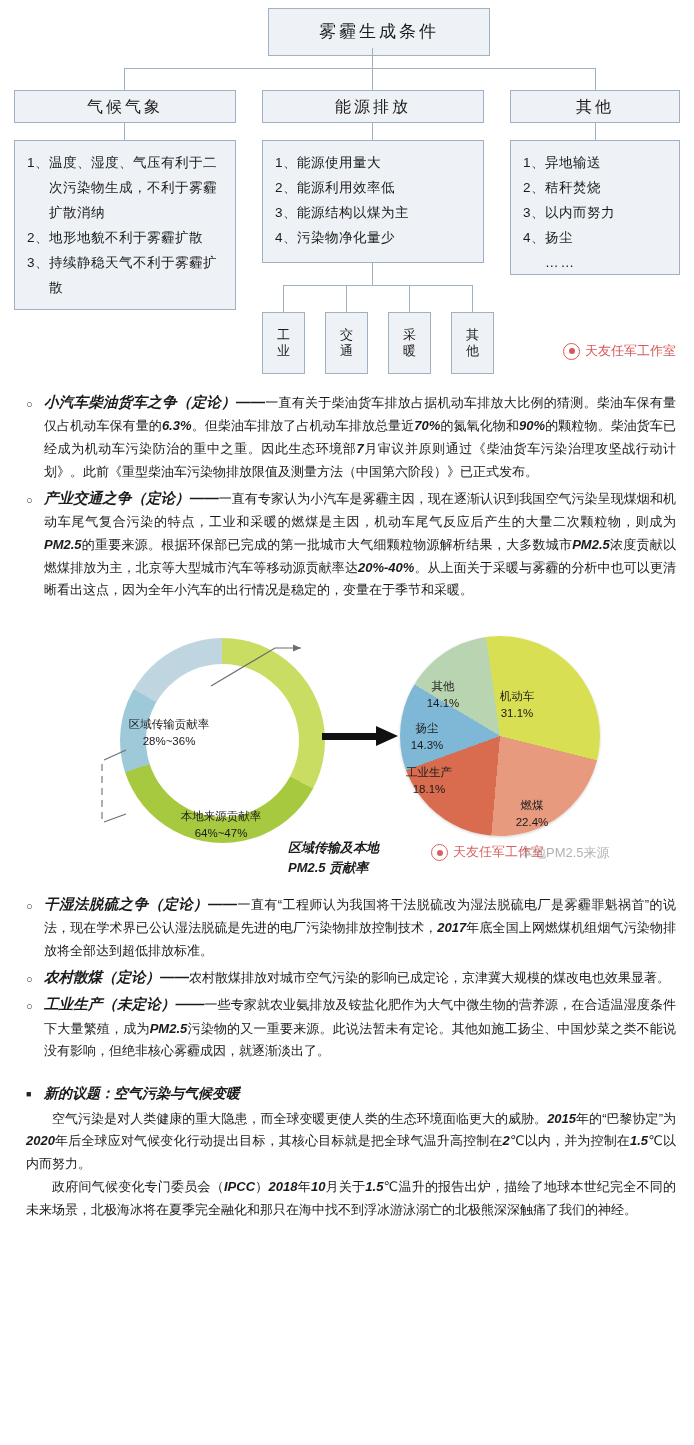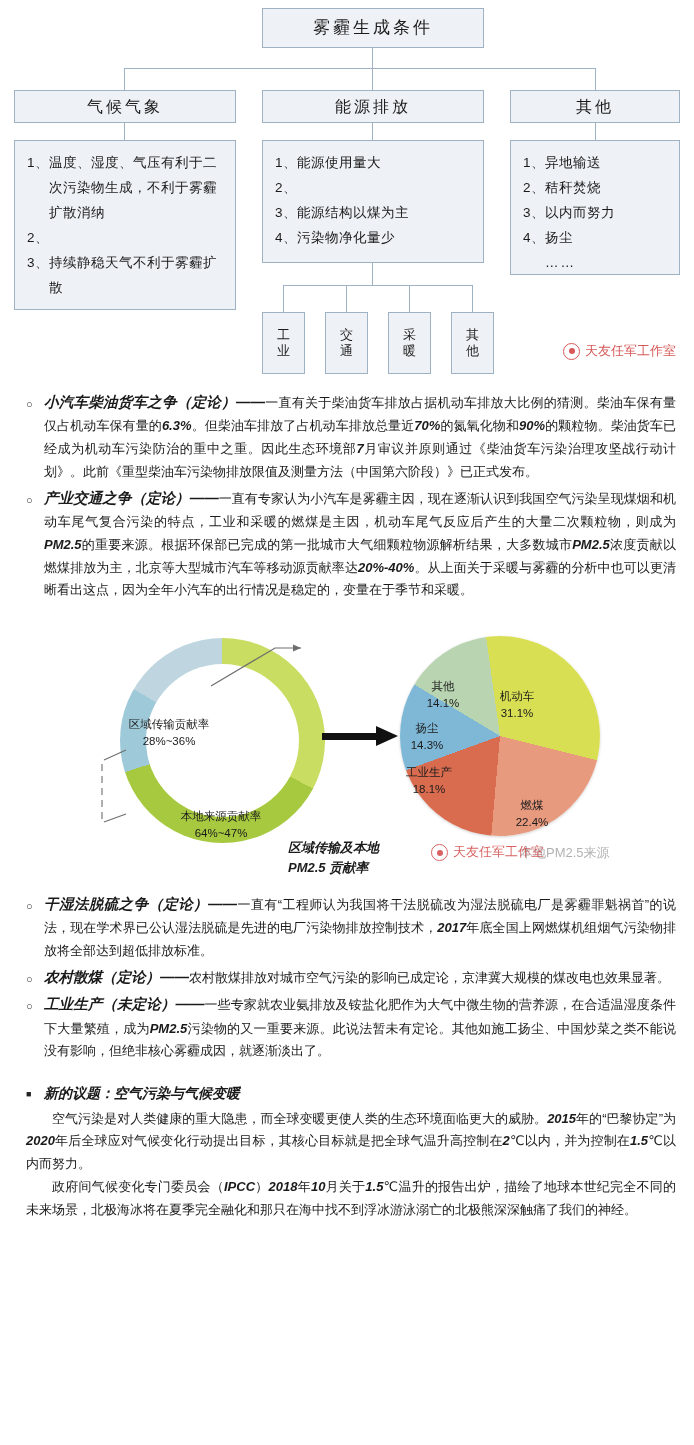--- a/index.html
+++ b/index.html
@@ -17,21 +17,21 @@
   
   .flow { position: relative; width: 694px; height: 390px; }
   .fbox {
     position: absolute;
     border: 1px solid #9fb2c4;
     background: #eef2f6;
     color: #1b1b1b;
     letter-spacing: 1px;
   }
   .fbox.title {
-    left: 262px; top: 8px; width: 222px; height: 40px;
+    left: 268px; top: 8px; width: 222px; height: 48px;
     display: flex; align-items: center; justify-content: center;
     font-size: 17px; letter-spacing: 3px;
   }
   .fbox.cat {
     top: 90px; height: 33px;
     display: flex; align-items: center; justify-content: center;
     font-size: 16px; letter-spacing: 3px;
   }
   .cat1 { left: 14px; width: 222px; }
   .cat2 { left: 262px; width: 222px; }
@@ -204,36 +204,38 @@
     </div>
 
     <div class="fbox list list1">
       <ol>
         <li>
           <span class="num">1、</span>
           <span class="txt">温度、湿度、气压有利于二次污染物生成，不利于雾霾扩散消纳</span>
         </li>
         <li>
           <span class="num">2、</span>
+          <span class="txt">地形地貌不利于雾霾扩散</span>
         </li>
         <li>
           <span class="num">3、</span>
           <span class="txt">持续静稳天气不利于雾霾扩散</span>
         </li>
       </ol>
     </div>
 
     <div class="fbox list list2">
       <ol>
         <li>
           <span class="num">1、</span>
           <span class="txt">能源使用量大</span>
         </li>
         <li>
           <span class="num">2、</span>
+          <span class="txt">能源利用效率低</span>
         </li>
         <li>
           <span class="num">3、</span>
           <span class="txt">能源结构以煤为主</span>
         </li>
         <li>
           <span class="num">4、</span>
           <span class="txt">污染物净化量少</span>
         </li>
       </ol>

